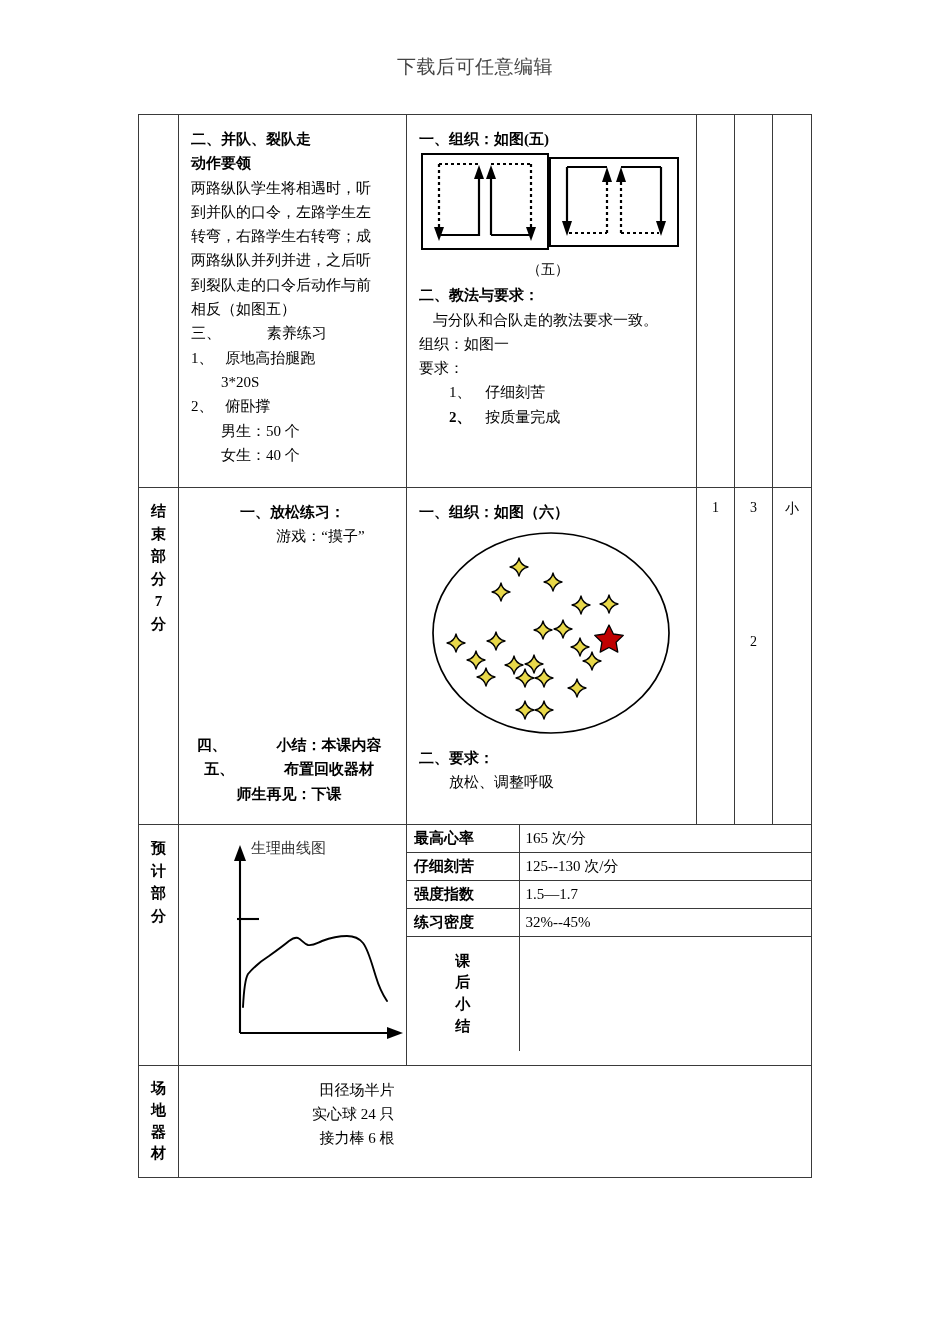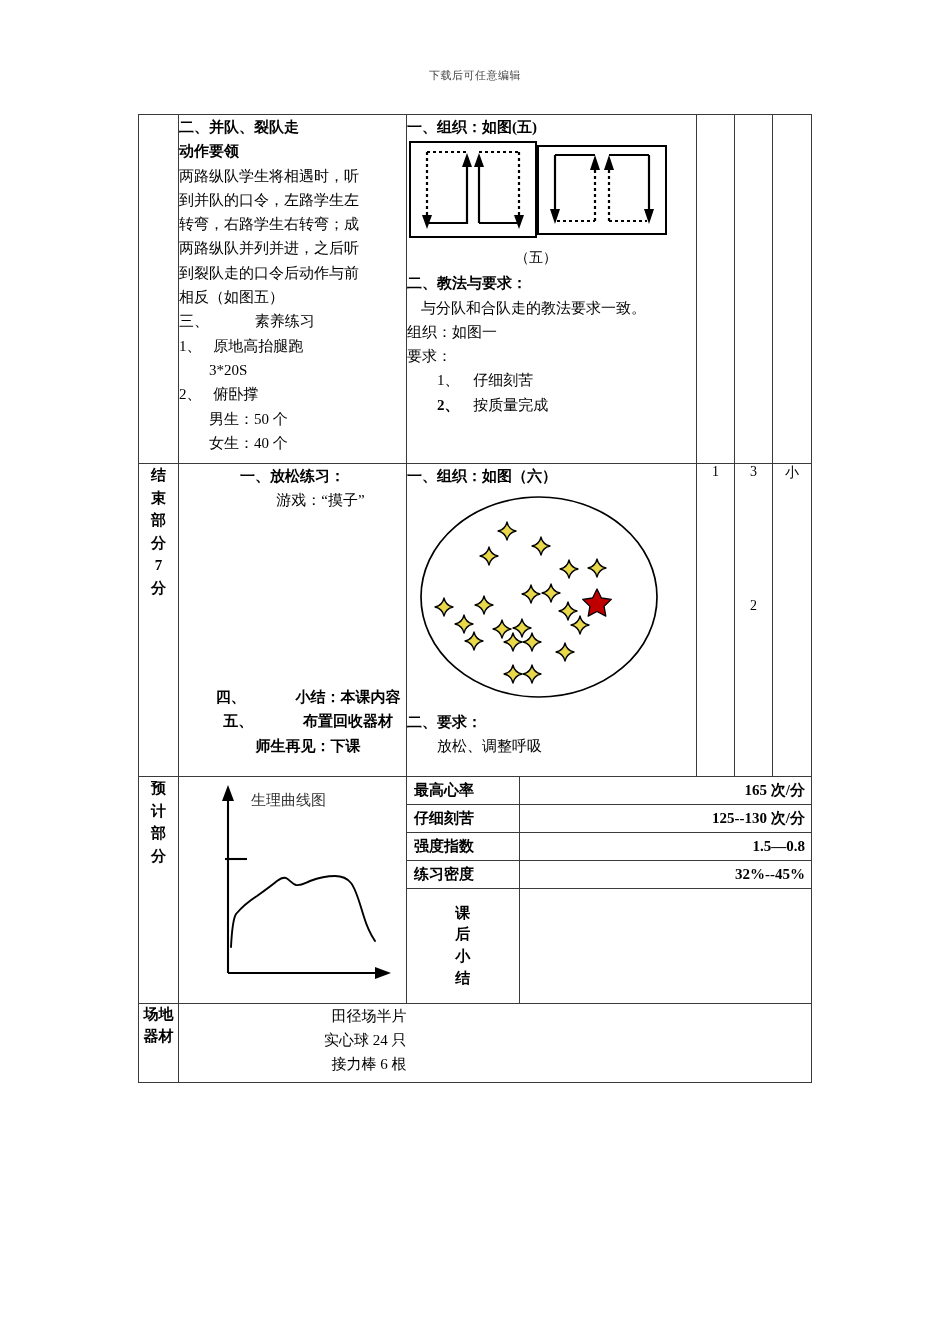--- a/index.html
+++ b/index.html
@@ -11,42 +11,42 @@
     width: 950px;
     height: 1344px;
     position: relative;
     font-family: "Liberation Serif", "DejaVu Serif", serif;
     color: #000000;
     overflow: hidden;
   }
 
   .page-header {
     position: absolute;
-    top: 68px;
+    top: 54px;
     left: 0;
     width: 950px;
     text-align: center;
-    font-size: 11px;
+    font-size: 19px;
     color: #444444;
     letter-spacing: 0.5px;
     font-family: "Liberation Serif", "DejaVu Serif", serif;
   }
 
   .doc-table {
     position: absolute;
     left: 138px;
     top: 114px;
     width: 673px;
     border-collapse: collapse;
     table-layout: fixed;
   }
   .doc-table td {
     border: 1px solid #3a3a3a;
     vertical-align: top;
-    padding: 0;
+    padding: 12px;
   }
 
   
   .vlabel {
     text-align: center;
     vertical-align: middle;
     font-weight: bold;
     font-size: 15px;
     line-height: 1.5;
     padding: 4px 2px;
@@ -109,22 +109,21 @@
     padding: 1px 6px;
     vertical-align: middle;
   }
   .metrics td.key {
     width: 112px;
     font-weight: bold;
     text-align: left;
     padding-left: 7px;
   }
   .metrics td.val {
-    text-align: right;
-    font-weight: bold;
+    text-align: left;
   }
   .metrics tr:last-child td { border-bottom: none; }
   .metrics tr:first-child td { border-top: none; }
   .metrics td:first-child { border-left: none; }
   .metrics td:last-child { border-right: none; }
 
   .note-label {
     text-align: center;
     vertical-align: middle;
     font-weight: bold;
@@ -259,21 +258,21 @@
       <span>束</span>
       <span>部</span>
       <span>分</span>
       <span>7</span>
       <span>分</span>
     </td>
 
     <td class="cell-pad" style="position:relative;text-align:center;">
       <div class="b">一、放松练习：</div>
       <div class="indent3">游戏：“摸子”</div>
-      <div style="position:absolute; left:22px; bottom:18px; width:214px;">
+      <div style="position:absolute; left:3px; bottom:18px; width:214px;">
         <div class="b tline">
           <span>四、</span>
           <span style="display:inline-block;width:46px"></span><span>小结：本课内容</span>
         </div>
         <div class="b tline">
           <span>五、</span>
           <span style="display:inline-block;width:46px"></span><span>布置回收器材</span>
         </div>
         <div class="b">师生再见：下课</div>
       </div>
@@ -372,21 +371,21 @@
               <tr>
           <td class="key">最高心率</td>
           <td class="val">165 次/分</td>
         </tr>
         <tr>
           <td class="key">仔细刻苦</td>
           <td class="val">125--130 次/分</td>
         </tr>
         <tr>
           <td class="key">强度指数</td>
-          <td class="val">1.5—0.8</td>
+          <td class="val">1.5—1.7</td>
         </tr>
         <tr>
           <td class="key">练习密度</td>
           <td class="val">32%--45%</td>
         </tr>
         <tr>
           <td class="note-label" style="height:112px;">
             <span>课</span>
             <span>后</span>
             <span>小</span>

